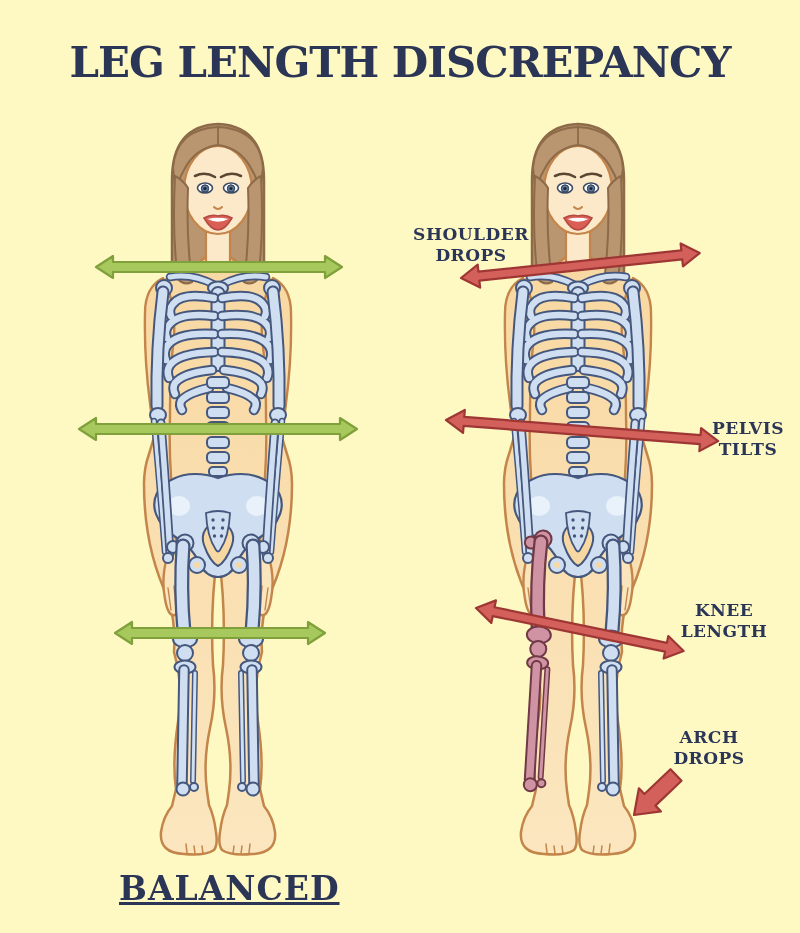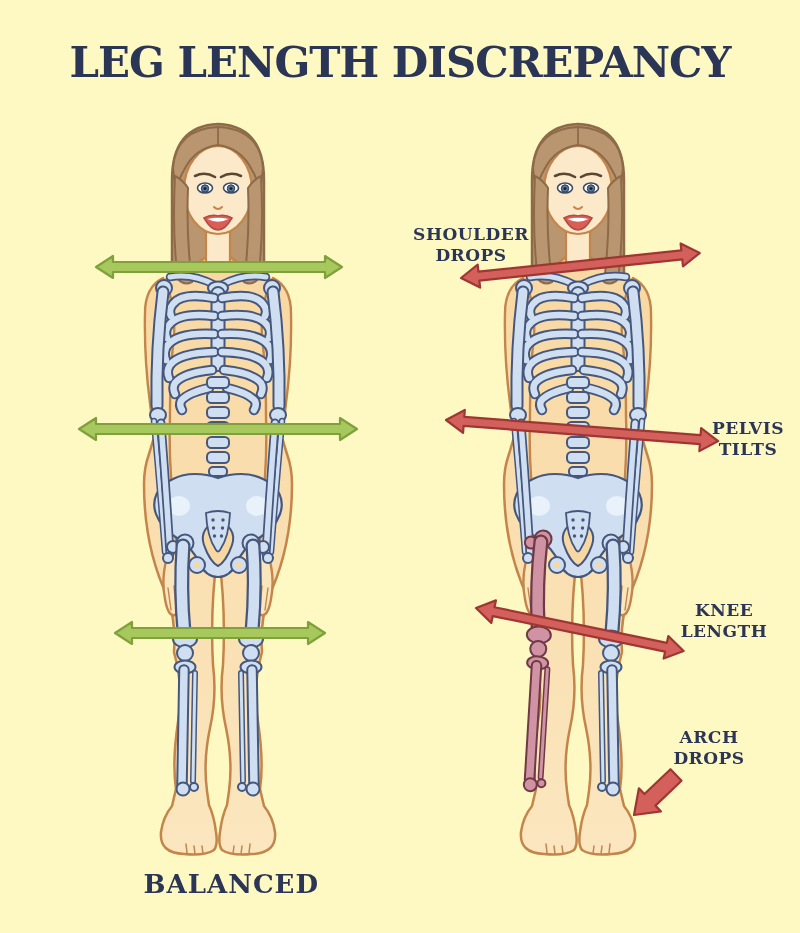--- a/index.html
+++ b/index.html
@@ -17,22 +17,22 @@
     --left-leg-stroke:var(--c-bone-pink-outline,#6f3945);
     --left-leg-transform:translate(-2px,-4px) rotate(2.5deg);
   }
   .overlay{position:absolute;left:0;top:0;width:800px;height:933px;pointer-events:none;}
   .anno{position:absolute;text-align:center;font-weight:700;font-size:17px;line-height:21px;
         letter-spacing:.5px;color:var(--c-text-navy,#2b3556);}
   .anno-shoulder{left:391px;top:224px;width:160px;}
   .anno-pelvis{left:688px;top:418px;width:120px;}
   .anno-knee{left:654px;top:600px;width:140px;}
   .anno-arch{left:649px;top:727px;width:120px;}
-  .cap{position:absolute;text-align:right;font-weight:700;font-size:26px;letter-spacing:1px;
-       color:var(--c-text-navy,#2b3556);}
+  .cap{position:absolute;text-align:left;font-weight:700;font-size:33px;letter-spacing:1px;
+       color:var(--c-text-navy,#2b3556);text-decoration:underline;}
   .cap-balanced{left:119px;top:869px;width:200px;}
   .cap-imbalanced{left:468px;top:869px;width:220px;}
   .defs-holder{position:absolute;width:0;height:0;overflow:hidden;}
 </style>
 </head>
 <body>
 
 <div class="stage">
 
   <svg class="defs-holder" aria-hidden="true">

